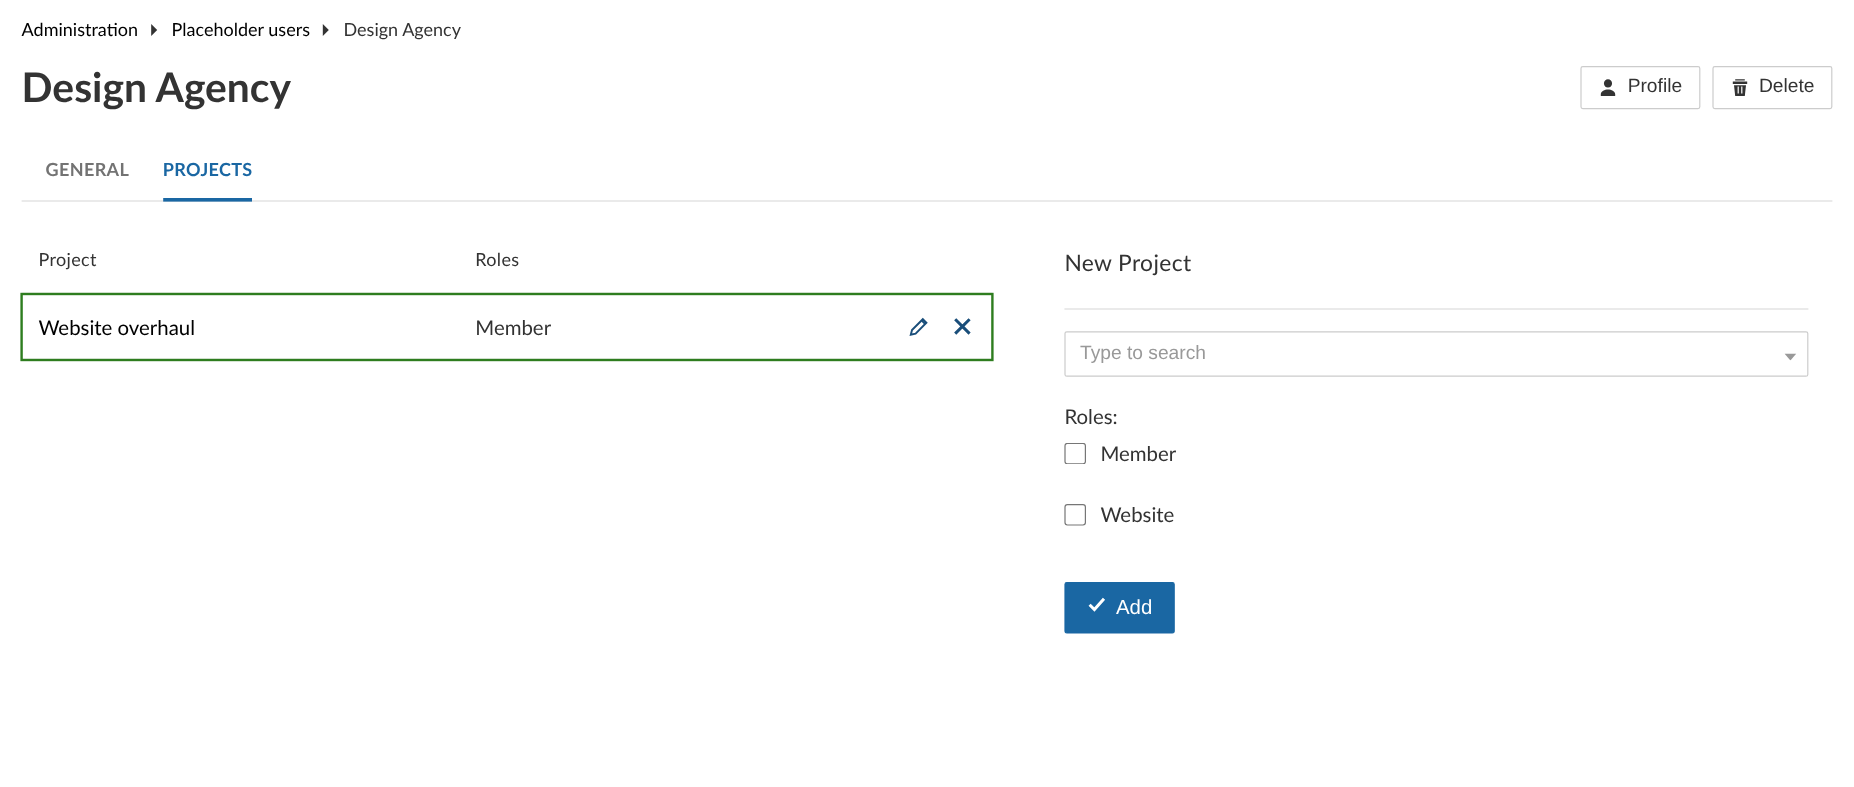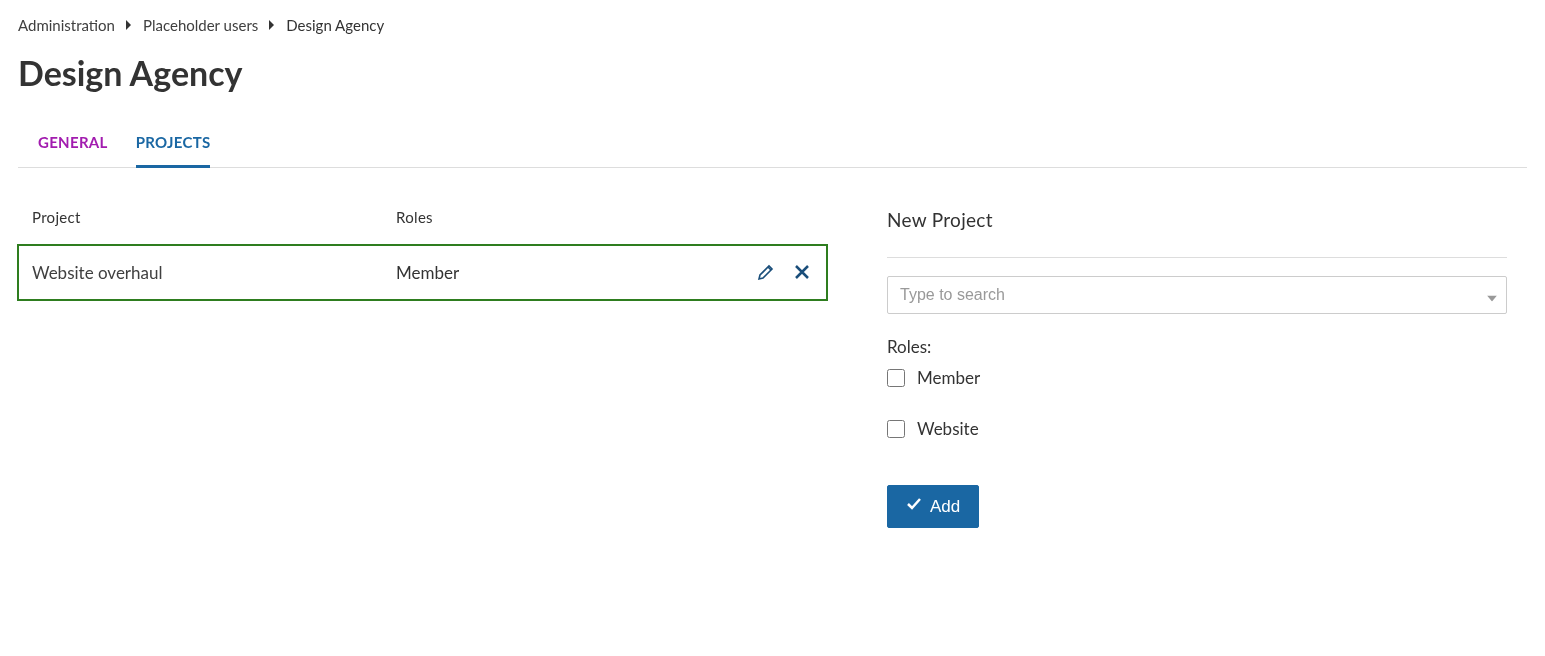--- a/index.html
+++ b/index.html
@@ -5,21 +5,21 @@
   * { box-sizing: border-box; }
   body {
     margin: 0;
     padding: 16px 18px;
     font-family: "Lato", "Helvetica Neue", Arial, sans-serif;
     font-size: 16px;
     color: #333;
     background: #fff;
     width: 1545px;
   }
-  a { color: #404040; text-decoration: none; }
+  a { color: #000000; text-decoration: none; }
 
   
   .breadcrumb {
     display: flex;
     align-items: center;
     gap: 10px;
     font-size: 15px;
     margin-bottom: 18px;
   }
   .breadcrumb .sep svg { display: block; }
@@ -59,21 +59,21 @@
     gap: 28px;
     border-bottom: 1px solid #ddd;
     padding: 0 20px;
   }
   .tab {
     text-transform: uppercase;
     font-weight: 700;
     font-size: 15px;
     letter-spacing: 0.3px;
     padding: 10px 0 14px 0;
-    color: #a21caf;
+    color: #737373;
     cursor: pointer;
     border-bottom: 3px solid transparent;
     margin-bottom: -1px;
   }
   .tab.active {
     color: #1a67a3;
     border-bottom-color: #1a67a3;
   }
 
   
@@ -198,20 +198,38 @@
   <span class="sep">
     <svg width="8" height="10" viewBox="0 0 8 10">
         <path d="M1 0 L6 5 L1 10 Z" fill="#333"></path>
       </svg>
   </span>
   <span class="current">Design Agency</span>
 </nav>
 
 <div class="header-row">
   <h1 class="page-title">Design Agency</h1>
+  <div class="header-actions">
+    <button class="btn">
+      <span>
+        <svg width="16" height="16" viewBox="0 0 16 16" fill="#333">
+            <path d="M8 8c1.9 0 3.4-1.6 3.4-3.5S9.9 1 8 1 4.6 2.6 4.6 4.5 6.1 8 8 8zm0 1.5c-2.7 0-6 1.4-6 4.1V15h12v-1.4c0-2.7-3.3-4.1-6-4.1z"></path>
+          </svg>
+      </span>
+      <span>Profile</span>
+    </button>
+    <button class="btn">
+      <span>
+        <svg width="16" height="16" viewBox="0 0 16 16" fill="#333">
+            <path d="M2 3h12v2H2V3zm2-2h8v1H4V1zm-1 5h10l-1 9H4L3 6zm3 1v6h1V7H6zm3 0v6h1V7H9z"></path>
+          </svg>
+      </span>
+      <span>Delete</span>
+    </button>
+  </div>
 </div>
 
 <div class="tabs">
   <div class="tab">General</div>
   <div class="tab active">Projects</div>
 </div>
 
 <div class="main">
   <div class="left">
     <table class="tbl">

